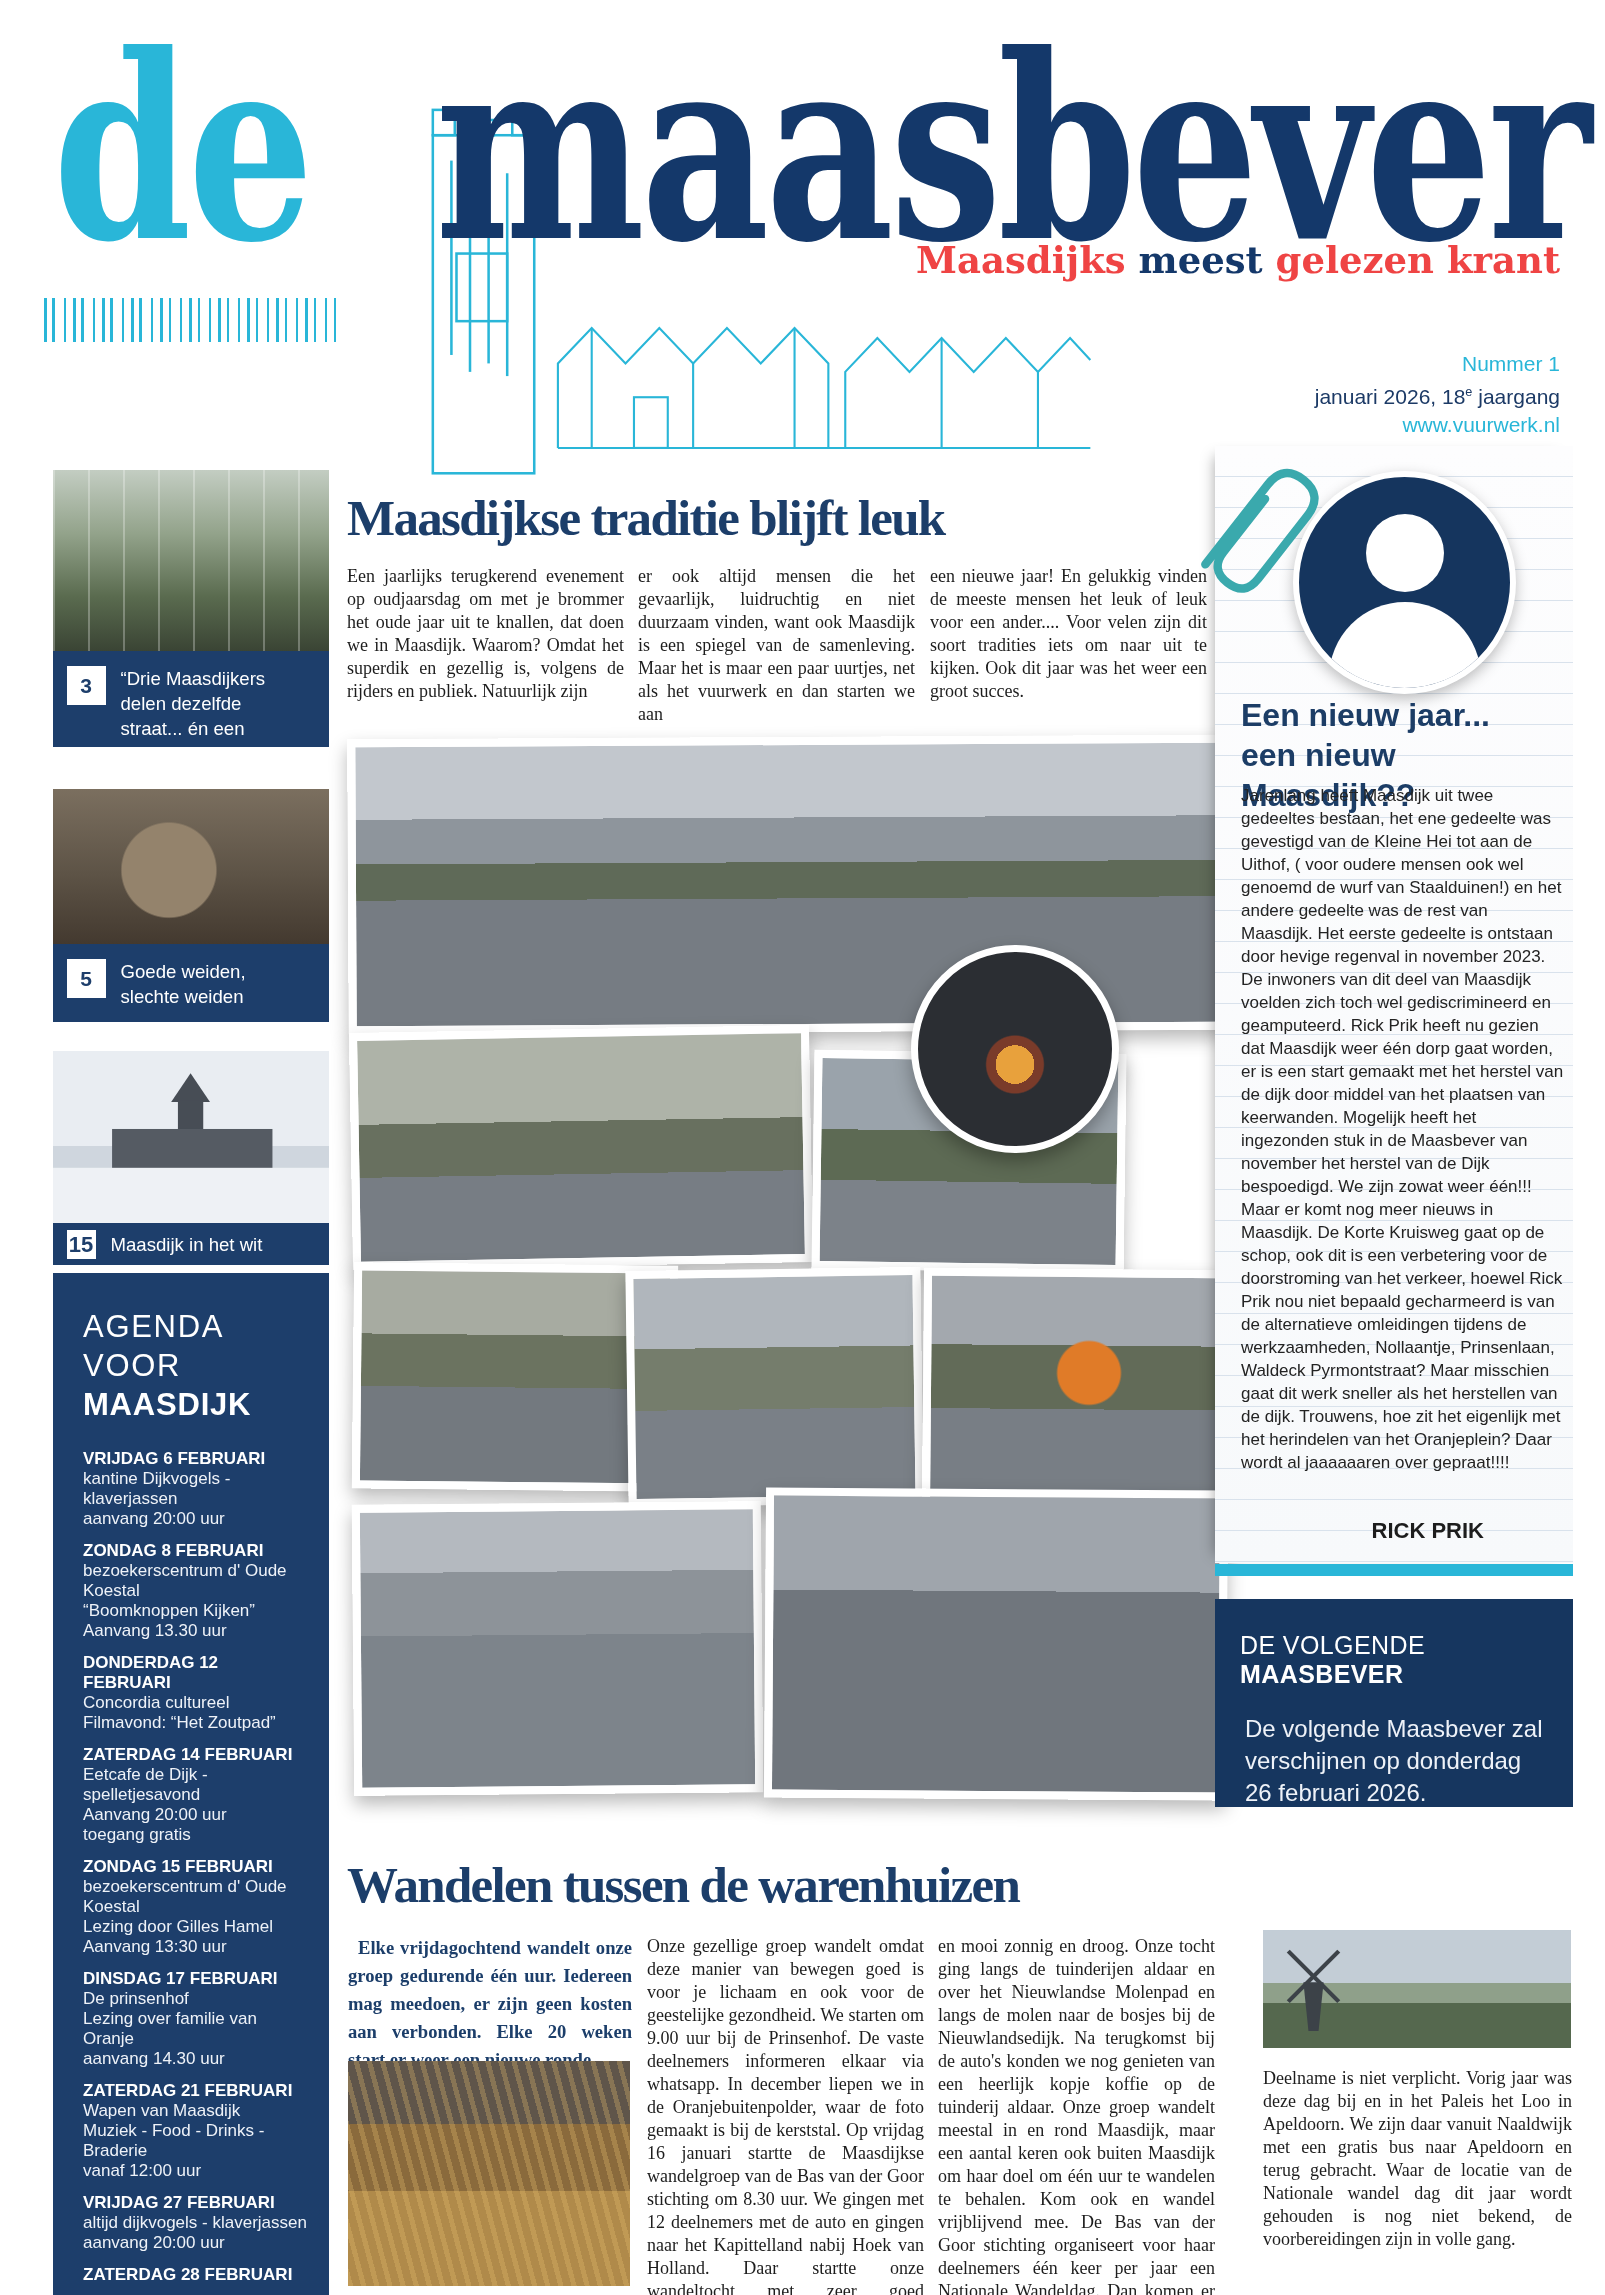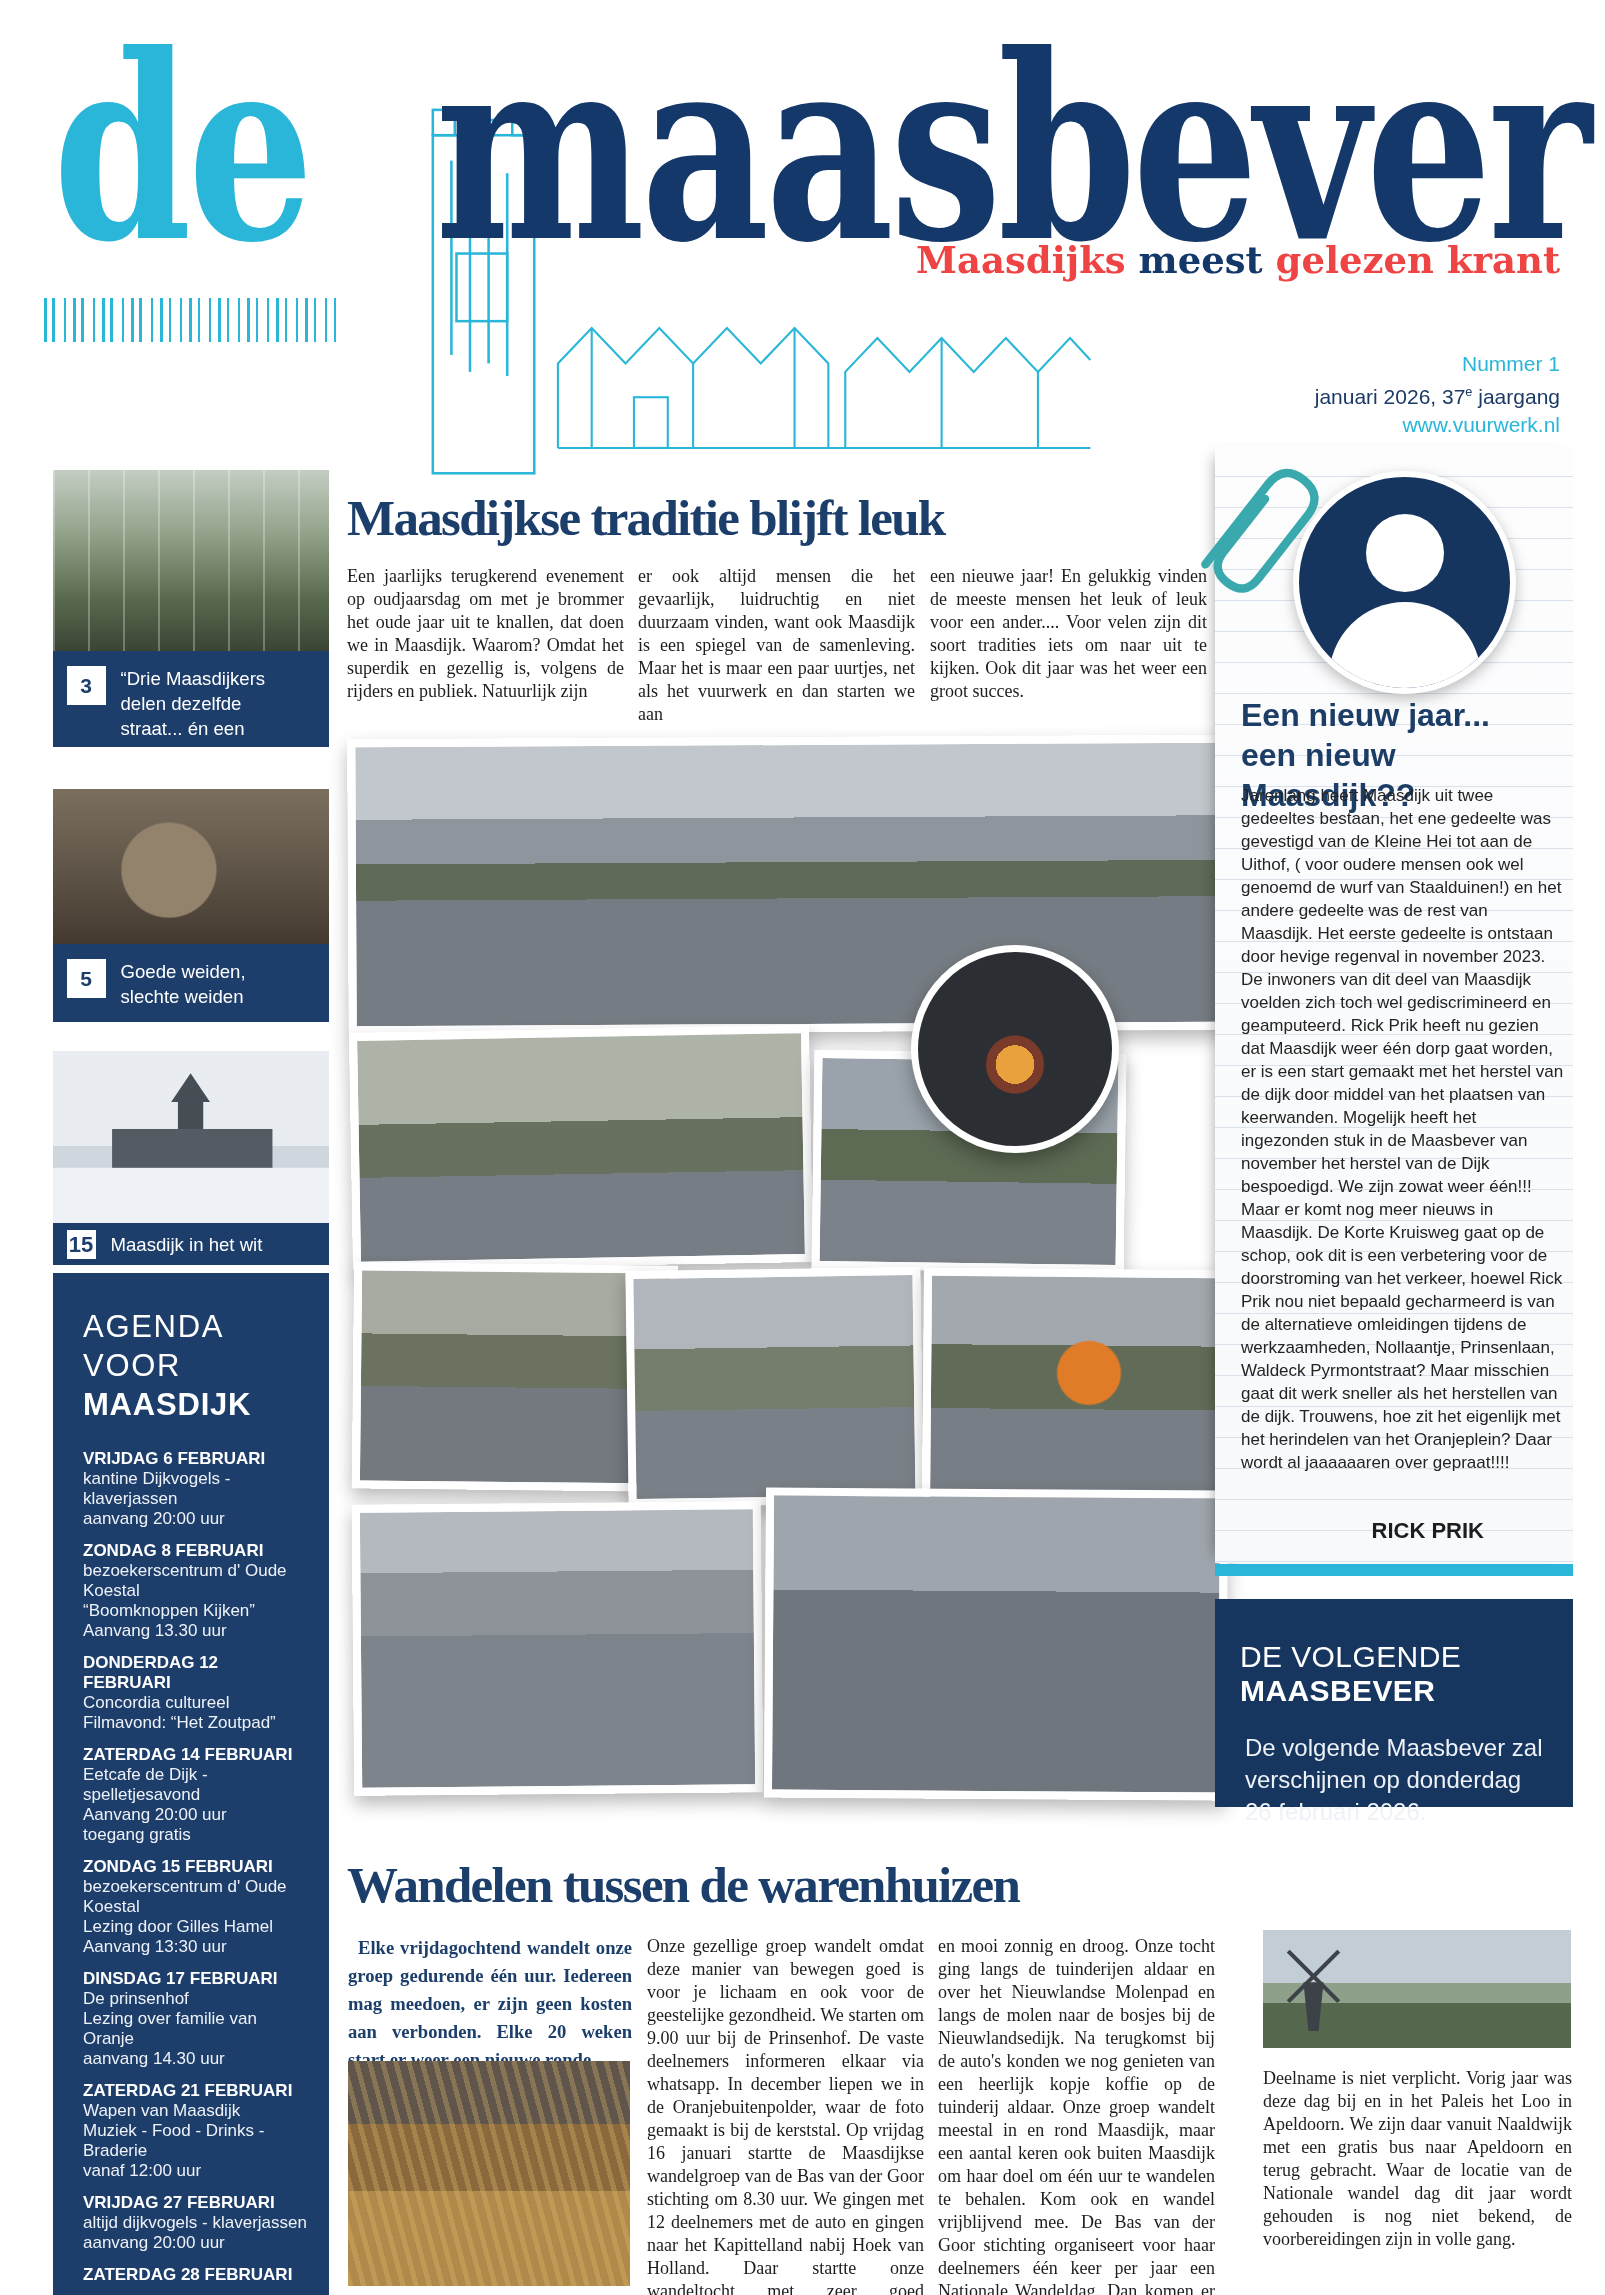--- a/index.html
+++ b/index.html
@@ -92,21 +92,21 @@
   #col-head{position:absolute;left:1241px;top:695px;width:330px;color:#1c3d66;
     font-family:"Liberation Sans",sans-serif;font-weight:bold;font-size:32px;line-height:40px;}
   #col-body{position:absolute;left:1241px;top:784px;width:323px;color:#232323;
     font-family:"Liberation Sans",sans-serif;font-size:17px;line-height:23px;}
   #col-body p{margin:0;}
   #byline{position:absolute;left:1241px;top:1518px;width:323px;box-sizing:border-box;padding-right:80px;
     text-align:right;font-family:"Liberation Sans",sans-serif;font-weight:bold;font-size:22px;color:#1d1d1d;}
   #cyan-bar{position:absolute;left:1215px;top:1564px;width:358px;height:12px;background:#29b6d8;}
   #next-box{position:absolute;left:1215px;top:1599px;width:358px;height:208px;background:#16365f;
     color:#fff;font-family:"Liberation Sans",sans-serif;box-sizing:border-box;padding:32px 25px;}
-  #next-box .nb-title{font-size:30px;margin-bottom:24px;letter-spacing:0.4px;margin-top:9px;}
+  #next-box .nb-title{font-size:25px;margin-bottom:24px;letter-spacing:0.4px;}
   #next-box .nb-title b{font-weight:bold;}
   #next-box .nb-body{font-size:24px;line-height:32px;color:#eef2f8;padding-left:5px;}
   
   #walk-intro{position:absolute;left:348px;top:1934px;width:284px;color:#1c3e6a;font-weight:bold;
     font-size:18.6px;line-height:28px;text-align:justify;text-indent:10px;}
   #w-col2{left:647px;top:1935px;} #w-col3{left:938px;top:1935px;}
   #nativity{left:348px;top:2061px;width:282px;height:225px;
     background:repeating-linear-gradient(75deg,rgba(230,190,110,.30) 0 5px,rgba(0,0,0,0) 5px 12.7px),
     linear-gradient(180deg,#5f554a 0 28%,#8a6a3c 28% 58%,#b08a4a 58% 100%);}
   #windmill-photo{left:1263px;top:1930px;width:308px;height:118px;overflow:hidden;
@@ -149,21 +149,21 @@
     <span class="gap"></span>
     <span class="main">maasbever</span>
   </div>
 
   <div id="tagline">
     <span class="tl-cyan">Maasdijks </span><span class="tl-navy">meest</span><span class="tl-cyan"> gelezen krant</span>
   </div>
 
   <div id="issue">
     <div class="cyan">Nummer 1</div>
-    <div class="navy"><span>januari 2026, 37</span><sup>e</sup><span> jaargang</span></div>
+    <div class="navy"><span>januari 2026, 18</span><sup>e</sup><span> jaargang</span></div>
     <div class="cyan">www.vuurwerk.nl</div>
   </div>
 
   <div id="teaser-ph-1" class="ph"></div>
   <div id="cap-1" class="cap">
     <span class="badge">3</span>
     <span>
       <div>“Drie Maasdijkers delen dezelfde</div>
       <div>straat... én een moestuin”</div>
     </span>

